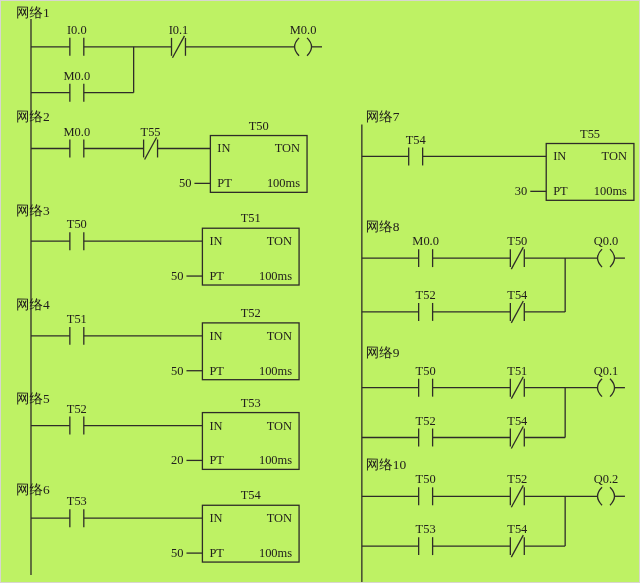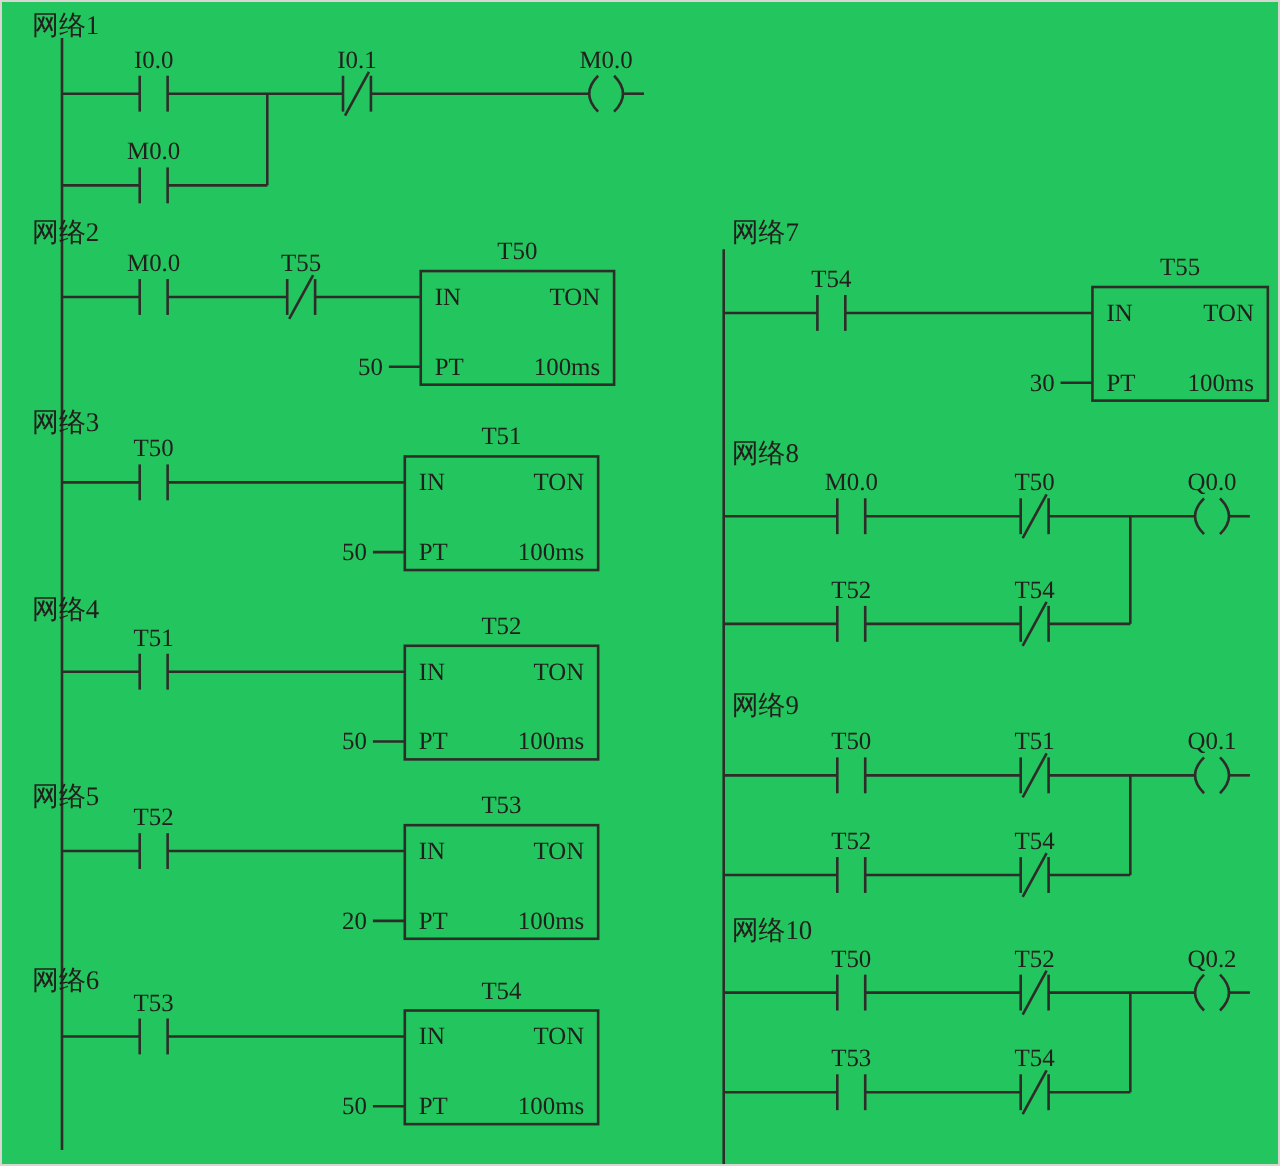--- a/index.html
+++ b/index.html
@@ -1,17 +1,17 @@
 <!DOCTYPE html>
 <html><head>
 <meta charset="utf-8">
 <style>
   html,body{margin:0;padding:0;}
   body{background:#eceae6;}
-  .page{width:640px;height:583px;background:#22c55e;border:1px solid #d8d6d0;box-sizing:border-box;position:relative;overflow:hidden;}
+  .page{width:640px;height:583px;background:#bef264;border:1px solid #d8d6d0;box-sizing:border-box;position:relative;overflow:hidden;}
   svg{display:block;width:100%;height:100%;}
   .w{stroke:#2e2c28;stroke-width:1.3;}
   rect.box{stroke:#2e2c28;stroke-width:1.3;fill:none;}
   path.arc{stroke:#2e2c28;stroke-width:1.3;fill:none;}
   text{fill:#22201d;font-family:"Liberation Serif","DejaVu Serif",serif;font-size:12.5px;}
   text.net{font-size:13.5px;}
 </style>
 </head>
 <body>
 

